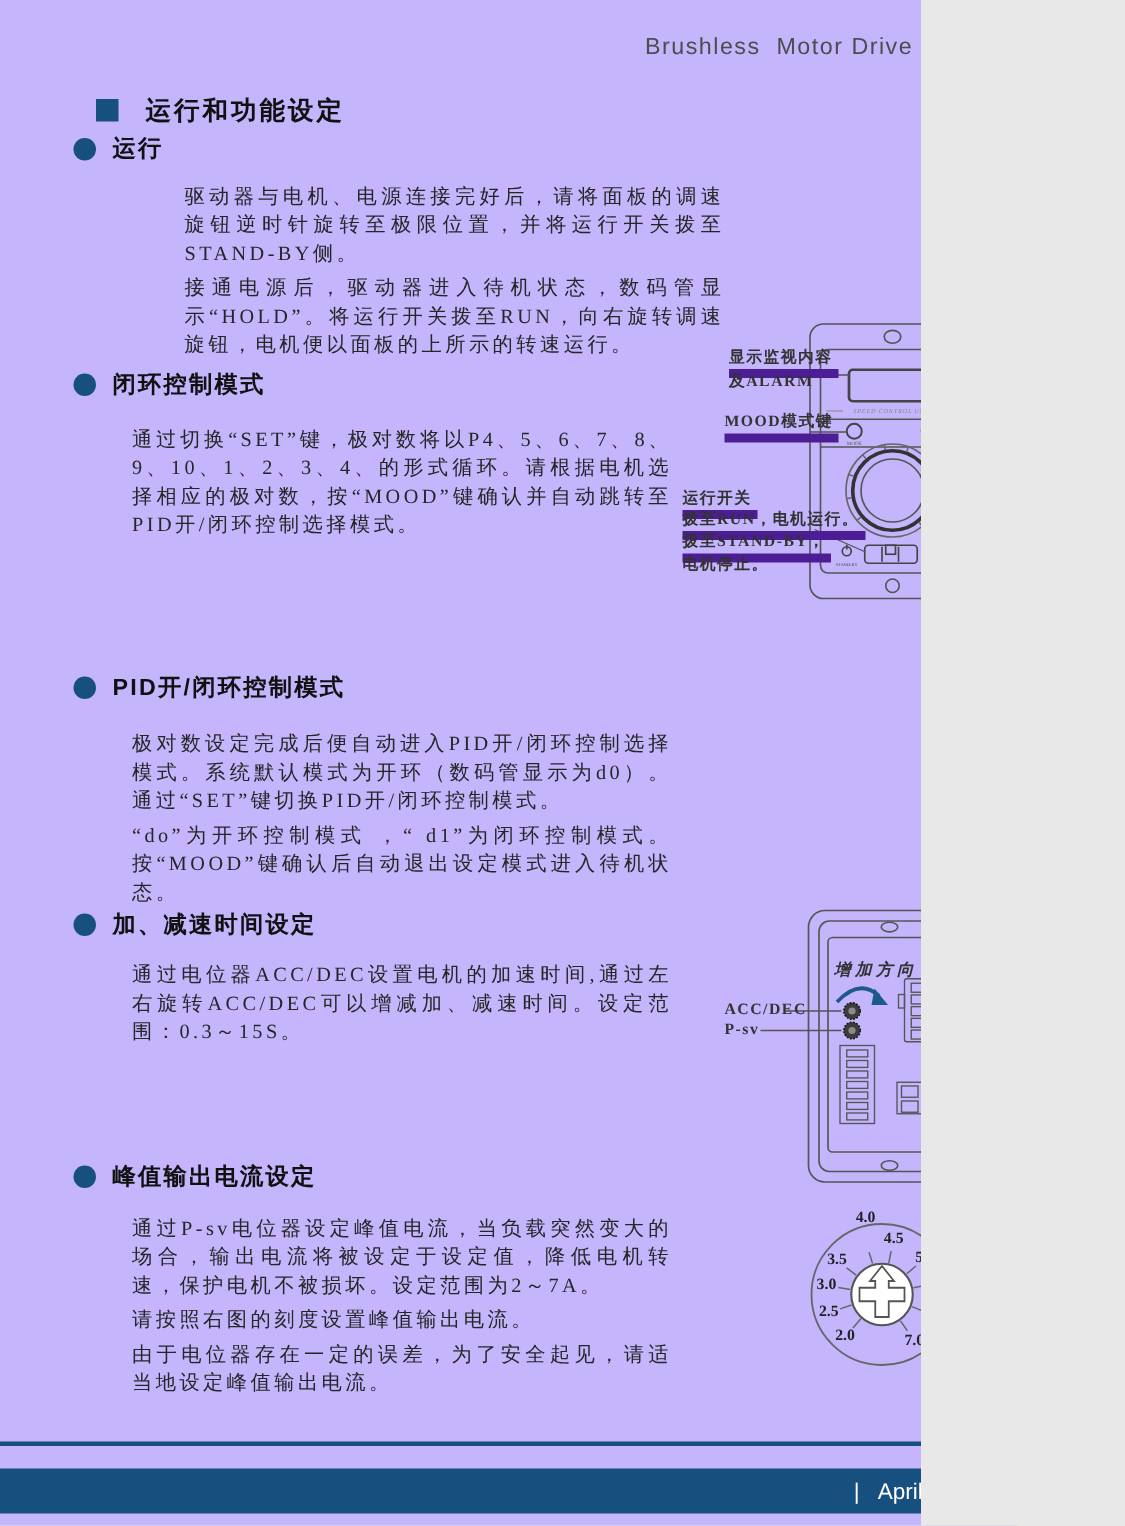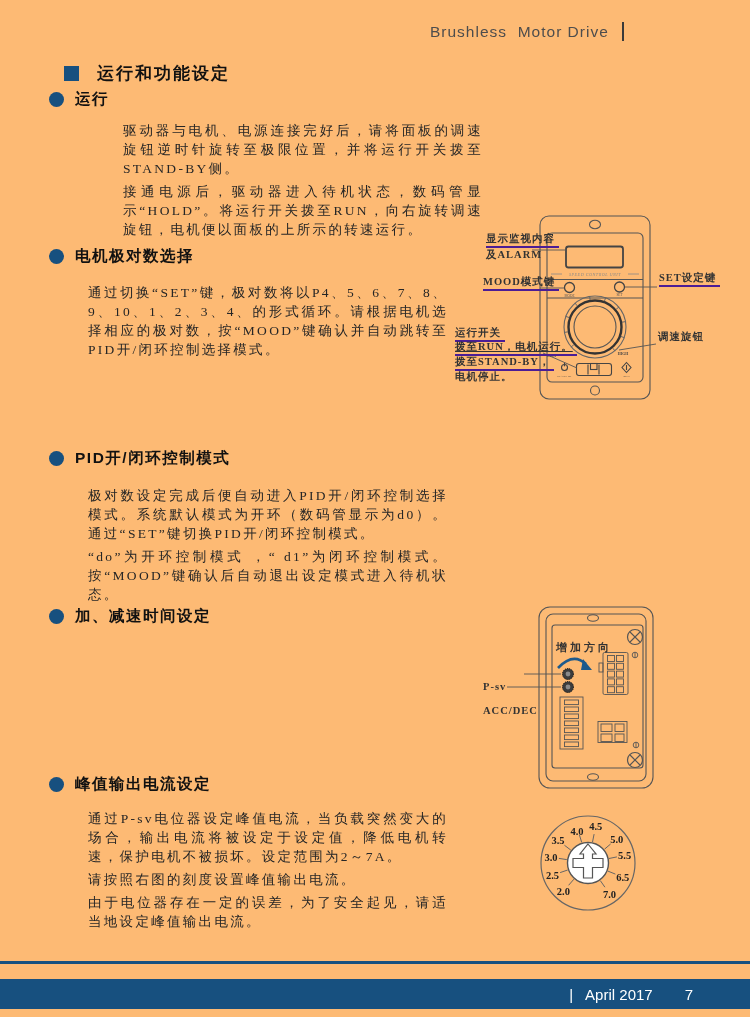--- a/index.html
+++ b/index.html
@@ -1,36 +1,36 @@
 <!DOCTYPE html>
 <html><head>
 <meta charset="utf-8">
 <style>
   html,body{margin:0;padding:0;background:#e8e8e8;}
   .page{
-    position:relative;width:750px;height:1017px;background:#fdba74;overflow:hidden;
+    position:relative;width:614px;height:1017px;background:#c4b5fd;overflow:hidden;
     font-family:"Liberation Serif","DejaVu Serif",serif;color:#222;
   }
   
   .hdr{position:absolute;left:430px;top:22px;display:flex;align-items:center;gap:13px;}
   .hdr-title{font-family:"Liberation Sans","DejaVu Sans",sans-serif;font-size:15.5px;color:#4d4d4d;letter-spacing:1px;white-space:pre;}
   .hdr-bar{width:2.5px;height:19px;background:#3a3a3a;}
   
   .mainhead{position:absolute;left:64px;top:62px;display:flex;align-items:center;gap:18px;}
   .sq{width:15px;height:15px;background:#17507F;}
   .mainhead .t{font-family:"Liberation Sans","DejaVu Sans",sans-serif;font-weight:bold;font-size:17px;color:#111;letter-spacing:2px;}
   .subhead{position:absolute;left:49px;display:flex;align-items:center;gap:11px;}
   .dot{width:15px;height:15px;border-radius:50%;background:#17507F;flex:0 0 auto;}
   .subhead .t{font-family:"Liberation Sans","DejaVu Sans",sans-serif;font-weight:bold;font-size:15.5px;color:#111;letter-spacing:1.5px;}
   
   .pblock{position:absolute;left:88px;width:360px;}
   .pblock p{margin:0 0 4px 0;font-size:13.5px;line-height:19px;letter-spacing:2.3px;text-align:justify;color:#262626;}
   
   .co{position:absolute;font-size:10.5px;font-weight:bold;color:#333;letter-spacing:1px;white-space:nowrap;line-height:12px;}
-  .co.u{border-bottom:2px solid #4c1d95;padding-bottom:1px;padding-right:4px;}
+  .co.u{border-bottom:6px solid #4c1d95;padding-bottom:1px;padding-right:4px;}
   .co.big{font-size:11px;letter-spacing:3px;}
   svg{position:absolute;}
   
   .dial-wrap{position:absolute;left:535px;top:810px;width:110px;height:110px;}
   .dial-label{position:absolute;transform:translate(-50%,-50%);font-size:10.5px;font-weight:bold;color:#222;font-family:"Liberation Serif","DejaVu Serif",serif;}
   
   .rule{position:absolute;left:0;top:961px;width:750px;height:3px;background:#17507F;}
   .fbar{position:absolute;left:0;top:979px;width:750px;height:30px;background:#17507F;}
   .fbar .inner{position:absolute;right:57px;top:0;height:30px;display:flex;align-items:center;gap:0;}
   .fbar span{color:#fff;font-family:"Liberation Sans","DejaVu Sans",sans-serif;font-size:15px;}
@@ -56,40 +56,41 @@
     <span class="dot"></span>
     <span class="t">运行</span>
   </div>
   <div class="pblock" style="top:121px;margin-left:35px;">
     <p>驱动器与电机、电源连接完好后，请将面板的调速旋钮逆时针旋转至极限位置，并将运行开关拨至STAND-BY侧。</p>
     <p>接通电源后，驱动器进入待机状态，数码管显示“HOLD”。将运行开关拨至RUN，向右旋转调速旋钮，电机便以面板的上所示的转速运行。</p>
   </div>
 
   <div class="subhead" style="top:246px;">
     <span class="dot"></span>
-    <span class="t">电机极对数选择</span>
+    <span class="t">闭环控制模式</span>
   </div>
   <div class="pblock" style="top:283px;">
     <p>通过切换“SET”键，极对数将以P4、5、6、7、8、9、10、1、2、3、4、的形式循环。请根据电机选择相应的极对数，按“MOOD”键确认并自动跳转至PID开/闭环控制选择模式。</p>
   </div>
 
   <div class="subhead" style="top:448px;">
     <span class="dot"></span>
     <span class="t">PID开/闭环控制模式</span>
   </div>
   <div class="pblock" style="top:486px;">
     <p>极对数设定完成后便自动进入PID开/闭环控制选择模式。系统默认模式为开环（数码管显示为d0）。通过“SET”键切换PID开/闭环控制模式。</p>
     <p>“do”为开环控制模式 ，“  d1”为闭环控制模式。按“MOOD”键确认后自动退出设定模式进入待机状态。</p>
   </div>
 
   <div class="subhead" style="top:606px;">
     <span class="dot"></span>
     <span class="t">加、减速时间设定</span>
   </div>
   <div class="pblock" style="top:640px;">
+    <p>通过电位器ACC/DEC设置电机的加速时间,通过左右旋转ACC/DEC可以增减加、减速时间。设定范围：0.3～15S。</p>
   </div>
 
   <div class="subhead" style="top:774px;text-align:center;">
     <span class="dot"></span>
     <span class="t">峰值输出电流设定</span>
   </div>
   <div class="pblock" style="top:809px;">
     <p>通过P-sv电位器设定峰值电流，当负载突然变大的场合，输出电流将被设定于设定值，降低电机转速，保护电机不被损坏。设定范围为2～7A。</p>
     <p>请按照右图的刻度设置峰值输出电流。</p>
     <p>由于电位器存在一定的误差，为了安全起见，请适当地设定峰值输出电流。</p>
@@ -156,21 +157,21 @@
     <text x="114.5" y="182" text-anchor="middle" font-size="2.9" fill="#444">STAND-BY</text>
     <text x="176.5" y="182" text-anchor="middle" font-size="2.9" fill="#444">RUN</text>
   </svg>
 
   <div class="co u" style="left:486px;top:233px;">显示监视内容</div>
   <div class="co" style="left:486px;top:249px;">及ALARM</div>
   <div class="co u" style="left:483px;top:276px;">MOOD模式键</div>
   <div class="co u" style="left:659px;top:272px;">SET设定键</div>
   <div class="co" style="left:658px;top:331px;">调速旋钮</div>
   <div class="co u" style="left:455px;top:327px;">运行开关</div>
-  <div class="co u" style="left:455px;top:341px;text-decoration:underline;">拨至RUN，电机运行。</div>
+  <div class="co u" style="left:455px;top:341px;">拨至RUN，电机运行。</div>
   <div class="co u" style="left:455px;top:356px;">拨至STAND-BY，</div>
   <div class="co" style="left:455px;top:371px;">电机停止。</div>
 
   <svg style="left:480px;top:595px;" width="230" height="205" viewBox="0 0 230 205">
     <g stroke="#555" fill="none" stroke-width="1.1">
       <rect x="59" y="12" width="114" height="181" rx="11"></rect>
       <rect x="66" y="19" width="100" height="167" rx="7"></rect>
       <ellipse cx="113" cy="23" rx="5.5" ry="3.2"></ellipse>
       <ellipse cx="113" cy="182" rx="5.5" ry="3.2"></ellipse>
       <rect x="72" y="30" width="91" height="143" rx="3"></rect>
@@ -232,22 +233,22 @@
     <g>
       <circle cx="88" cy="79" r="5.5" fill="#3c3c3c" stroke="#111" stroke-width="1" stroke-dasharray="1.2,1"></circle>
       <circle cx="88" cy="79" r="2.4" fill="#8a8a8a"></circle>
     </g>
     <g>
       <circle cx="88" cy="92" r="5.5" fill="#3c3c3c" stroke="#111" stroke-width="1" stroke-dasharray="1.2,1"></circle>
       <circle cx="88" cy="92" r="2.4" fill="#8a8a8a"></circle>
     </g>
   </svg>
 
-  <div class="co big" style="left:556px;top:641px;">增加方向</div>
-  <div class="co" style="left:483px;top:668px;margin-top:37px;">ACC/DEC</div>
+  <div class="co big" style="left:556px;top:641px;font-style:italic;">增加方向</div>
+  <div class="co" style="left:483px;top:668px;">ACC/DEC</div>
   <div class="co" style="left:483px;top:681px;">P-sv</div>
 
   <svg style="left:535px;top:810px;" width="110" height="110" viewBox="0 0 110 110">
     <circle cx="53" cy="53" r="47" stroke="#666" stroke-width="1.2" fill="none"></circle>
     <circle cx="53" cy="53" r="20.5" stroke="#555" stroke-width="1.4" fill="#fff"></circle>
     <path d="M53,34 L61,44 L57.5,44 L57.5,48.5 L68,48.5 L68,57.5 L57.5,57.5 L57.5,68 L48.5,68 L48.5,57.5 L38,57.5 L38,48.5 L48.5,48.5 L48.5,44 L45,44 Z" stroke="#555" stroke-width="1.2" fill="#fff"></path>
     <g id="dial-ticks">
         <line x1="38.9" y1="69.2" x2="33.6" y2="75.3" stroke="#666" stroke-width="1"></line>
         <line x1="32.7" y1="60.0" x2="25.1" y2="62.6" stroke="#666" stroke-width="1"></line>
         <line x1="31.8" y1="49.6" x2="23.9" y2="48.4" stroke="#666" stroke-width="1"></line>
@@ -258,21 +259,21 @@
         <line x1="74.0" y1="48.5" x2="81.9" y2="46.9" stroke="#666" stroke-width="1"></line>
         <line x1="72.9" y1="61.1" x2="80.4" y2="64.1" stroke="#666" stroke-width="1"></line>
         <line x1="65.3" y1="70.6" x2="69.9" y2="77.2" stroke="#666" stroke-width="1"></line>
       </g>
   </svg>
   <div class="dial-wrap" id="dial-labels">
       <div class="dial-label" style="left: 28.3978px; top: 81.3016px;">2.0</div>
       <div class="dial-label" style="left: 17.5431px; top: 65.2088px;">2.5</div>
       <div class="dial-label" style="left: 15.9617px; top: 47.1337px;">3.0</div>
       <div class="dial-label" style="left: 23.0512px; top: 30.4319px;">3.5</div>
-      <div class="dial-label" style="left: 42.0361px; top: 21px;">4.0</div>
+      <div class="dial-label" style="left: 42.0361px; top: 2px;">4.0</div>
       <div class="dial-label" style="left: 60.7967px; top: 16.3195px;">4.5</div>
       <div class="dial-label" style="left: 81.7267px; top: 28.8955px;">5.0</div>
       <div class="dial-label" style="left: 89.6805px; top: 45.2033px;">5.5</div>
       <div class="dial-label" style="left: 87.7694px; top: 67.0477px;">6.5</div>
       <div class="dial-label" style="left: 74.5091px; top: 83.7182px;">7.0</div>
     </div>
 
   <div class="rule"></div>
   <div class="fbar">
     <div class="inner">

